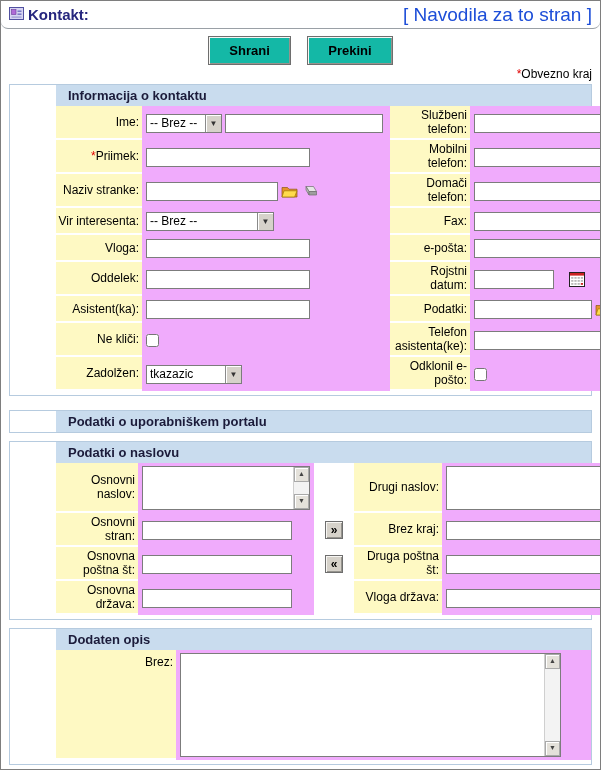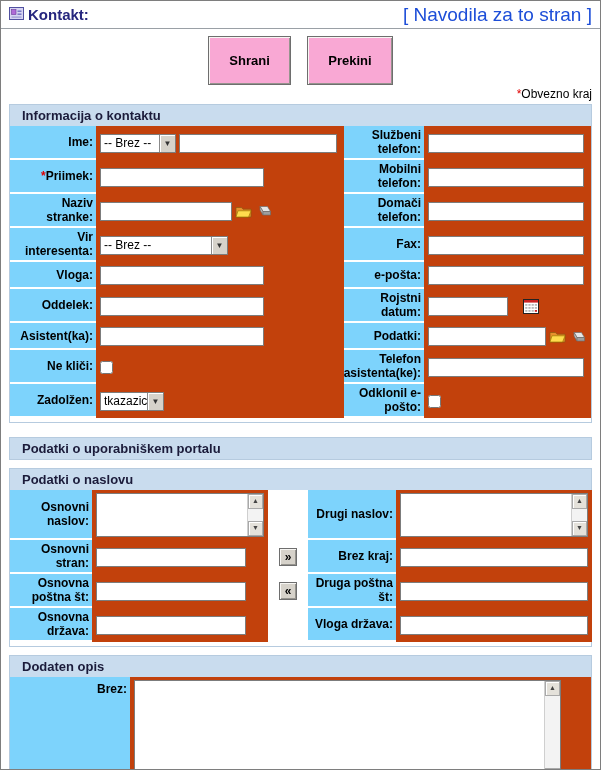--- a/index.html
+++ b/index.html
@@ -4,44 +4,44 @@
 <style>
   * { box-sizing: border-box; margin: 0; padding: 0; }
   html,body { background:#e8e8e8; }
   body { font-family:"Liberation Sans", sans-serif; }
   .page {
     width:601px; height:770px; background:#fff;
     border:1px solid #7e7e7e; position:relative; overflow:hidden;
   }
   
   .hdr { height:28px; display:flex; align-items:center; justify-content:space-between;
-         padding:0 8px; border-bottom:1px solid #9aa0a6; }
+         padding:0 8px; border-bottom:1px solid #9aa0a6;border-radius:7px; }
   .hdr-title { display:flex; align-items:center; gap:4px; color:#26267e; font-weight:bold; font-size:15px; }
   .help-link { color:#1d4ed8; font-size:19px; cursor:pointer; text-decoration:none; }
   
   .topbar { text-align:center; padding:7px 0 2px; }
-  .btn { display:inline-block; background:#f9a8d4; border:1px solid #6e6e6e;
+  .btn { display:inline-block; background:#14b8a6; border:1px solid #6e6e6e;
          box-shadow: inset 1px 1px 0 #f7f6f3, inset -1px -1px 0 #96948e;
-         font-weight:bold; font-size:13px; color:#000; padding:16px 20px; margin:0 6px;
+         font-weight:bold; font-size:13px; color:#000; padding:6px 20px; margin:0 6px;
          cursor:pointer; font-family:inherit; }
   .req-note { text-align:right; font-size:12px; color:#000; padding:0 8px 3px; height:17px; }
   .star { color:#e00000; }
   
-  .section { margin:0 8px; border:1px solid #b6cbdf; background:#fff; }
+  .section { margin:0 8px; border:1px solid #b6cbdf; background:#fff;padding-left:46px; }
   .sec-hdr { background:#c9dcee; font-weight:bold; font-size:13px; color:#1b1b3a; padding:3px 12px; }
   .gap14 { height:14px; } .gap8 { height:8px; }
   
   .grid { display:grid; grid-template-columns:86px 248px 80px 1fr; padding-bottom:4px; }
   .agrid { display:grid; grid-template-columns:82px 176px 40px 88px 1fr; padding-bottom:4px; }
   .dgrid { display:grid; grid-template-columns:120px 1fr; padding-bottom:4px; }
-  .lbl { background:#7dd3fc; border-bottom:2px solid #fff; text-align:right;
+  .lbl { background:#fef9c3; border-bottom:2px solid #fff; text-align:right;
          font-size:12px; line-height:14px; color:#000;
          display:flex; align-items:center; justify-content:flex-end;
-         padding:2px 3px 2px 2px; min-height:27px;font-weight:bold; }
-  .fld { background:#c2410c; display:flex; align-items:center; gap:3px; padding:3px 4px; min-height:27px; }
+         padding:2px 3px 2px 2px; min-height:27px; }
+  .fld { background:#f0abfc; display:flex; align-items:center; gap:3px; padding:3px 4px; min-height:27px; }
   .fld.top { align-items:flex-start; }
   input.txt { border:1px solid #7c7c7c; height:19px; font-size:12px; padding:0 2px;
               background:#fff; font-family:inherit; }
   input.cb { width:13px; height:13px; }
   
   .fsel { border:1px solid #7c7c7c; background:#fff; height:19px; display:inline-flex;
           align-items:stretch; font-size:12px; cursor:default; }
   .fsel-t { padding:1px 3px 0; flex:1; white-space:nowrap; overflow:hidden; }
   .fsel-a { width:16px; background:#d6d2ca; border-left:1px solid #8a8a8a;
             box-shadow:inset 1px 1px 0 #fff; font-size:8px; color:#333;
@@ -218,21 +218,21 @@
       <div class="fld">
         <input class="cb" type="checkbox" style="">
       </div>
       <div class="lbl">Telefon asistenta(ke):</div>
       <div class="fld">
         <input class="txt" style="width: 156px;" type="text">
       </div>
 
       <div class="lbl">Zadolžen:</div>
       <div class="fld">
-        <div class="fsel" style="width:64px">
+        <div class="fsel" style="width:96px">
           <span class="fsel-t">tkazazic</span>
           <span class="fsel-a">▼</span>
         </div>
       </div>
       <div class="lbl">Odklonil e-pošto:</div>
       <div class="fld">
         <input class="cb" type="checkbox" style="">
       </div>
 
     </div>

